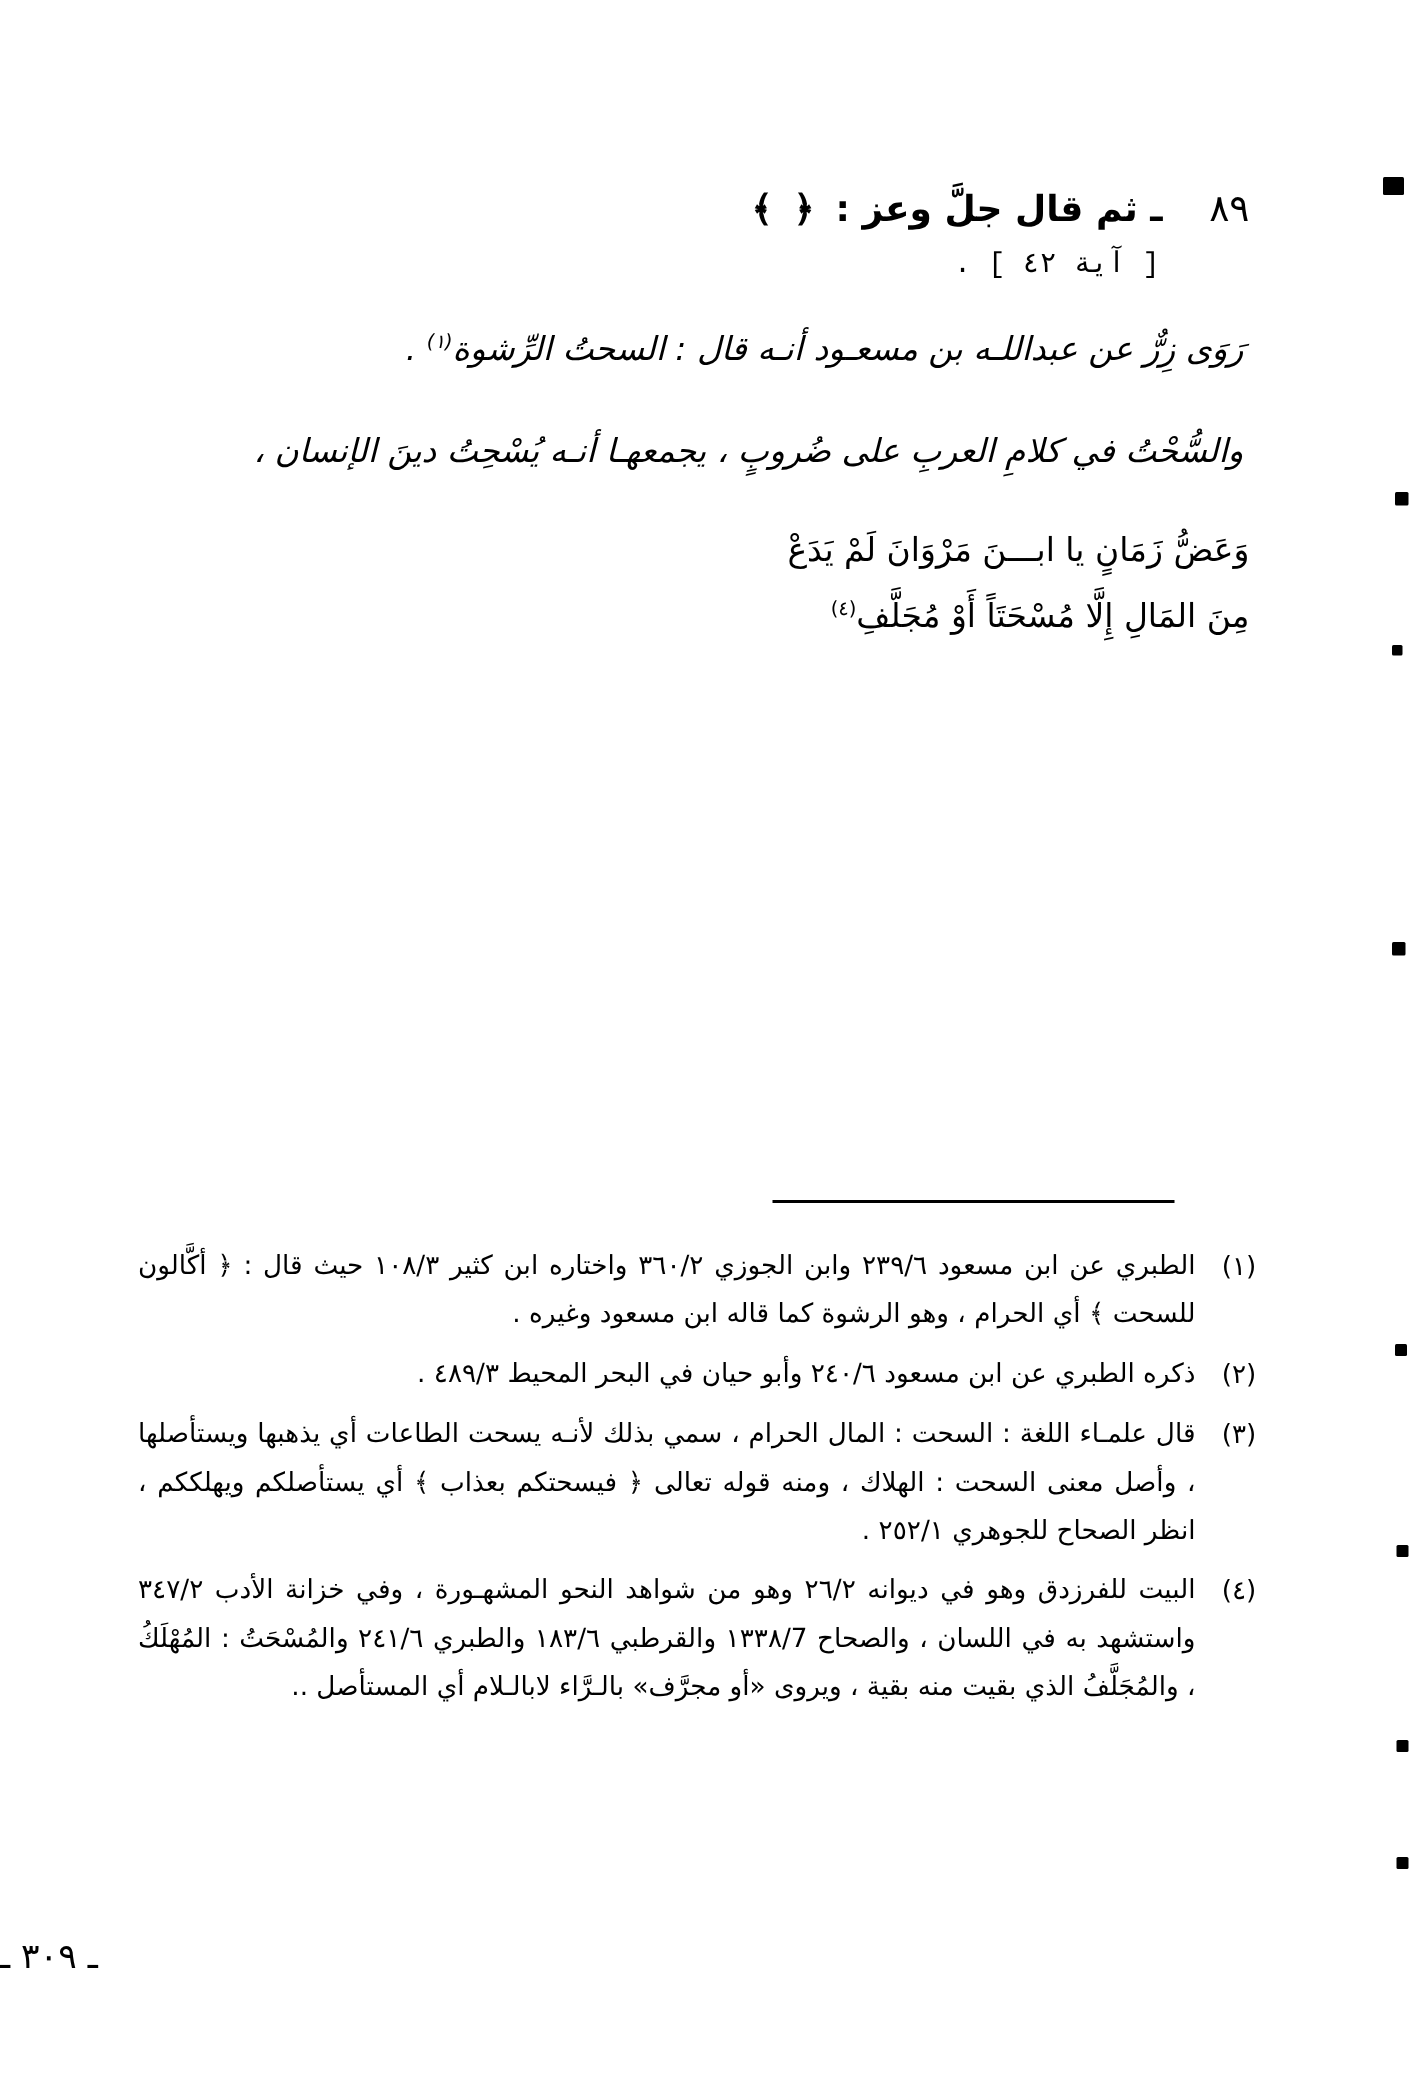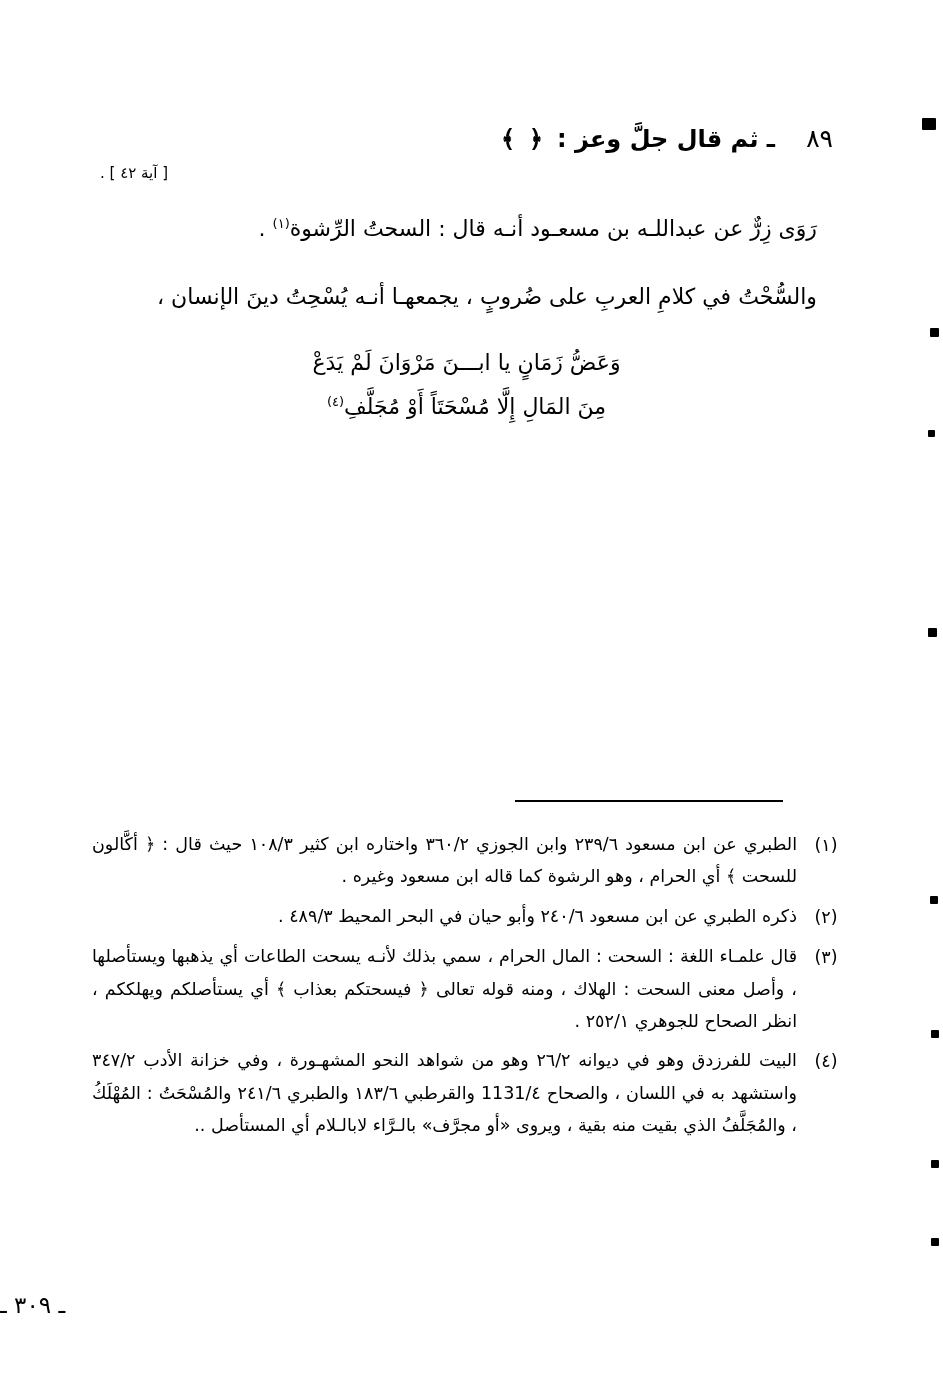--- a/index.html
+++ b/index.html
@@ -52,46 +52,47 @@
     min-width: 44px;
   }
   .heading-text {
     font-size: 24px;
     font-weight: bold;
   }
   .quran {
     font-weight: bold;
   }
   .ayah-ref {
-    text-align: left;
-    font-size: 15px;
+    text-align: right;
+    font-size: 19px;
     margin: 6px 60px 0 0;
     direction: rtl;
+    font-family: Liberation Mono, monospace;
   }
 
   p.body {
     font-size: 22px;
     line-height: 1.95;
-    margin: 26px 16px 0 0;
+    margin: 26px 4px 0 0;
     text-align: justify;
     text-align-last: right;
     letter-spacing: 0.2px;
+    font-style: italic;
   }
   .lead {
     font-weight: bold;
   }
   .centered {
     text-align: center;
     text-align-last: center;
   }
   .verse {
     margin: 22px 0 0 0;
     font-size: 22px;
     line-height: 2.0;
-    text-align: center;
   }
   .verse div {
     white-space: nowrap;
   }
   sup {
     font-size: 13px;
     vertical-align: super;
   }
 
   .rule {
@@ -196,20 +197,20 @@
       <div class="note-text">ذكره الطبري عن ابن مسعود ٢٤٠/٦ وأبو حيان في البحر المحيط ٤٨٩/٣ .</div>
     </div>
 
     <div class="note">
       <div class="note-num">(٣)</div>
       <div class="note-text">قال علمـاء اللغة : السحت : المال الحرام ، سمي بذلك لأنـه يسحت الطاعات أي يذهبها ويستأصلها ، وأصل معنى السحت : الهلاك ، ومنه قوله تعالى ﴿ فيسحتكم بعذاب ﴾ أي يستأصلكم ويهلككم ، انظر الصحاح للجوهري ٢٥٢/١ .</div>
     </div>
 
     <div class="note">
       <div class="note-num">(٤)</div>
-      <div class="note-text">البيت للفرزدق وهو في ديوانه ٢٦/٢ وهو من شواهد النحو المشهـورة ، وفي خزانة الأدب ٣٤٧/٢ واستشهد به في اللسان ، والصحاح 1131/٤ والقرطبي ١٨٣/٦ والطبري ٢٤١/٦ والمُسْحَتُ : المُهْلَكُ ، والمُجَلَّفُ الذي بقيت منه بقية ، ويروى «أو مجرَّف» بالـرَّاء لابالـلام أي المستأصل ..</div>
+      <div class="note-text">البيت للفرزدق وهو في ديوانه ٢٦/٢ وهو من شواهد النحو المشهـورة ، وفي خزانة الأدب ٣٤٧/٢ واستشهد به في اللسان ، والصحاح ١٣٣٨/7 والقرطبي ١٨٣/٦ والطبري ٢٤١/٦ والمُسْحَتُ : المُهْلَكُ ، والمُجَلَّفُ الذي بقيت منه بقية ، ويروى «أو مجرَّف» بالـرَّاء لابالـلام أي المستأصل ..</div>
     </div>
 
   </div>
 
   <div class="page-number">ـ ٣٠٩ ـ</div>
 
 </div>
 
 </body></html>

